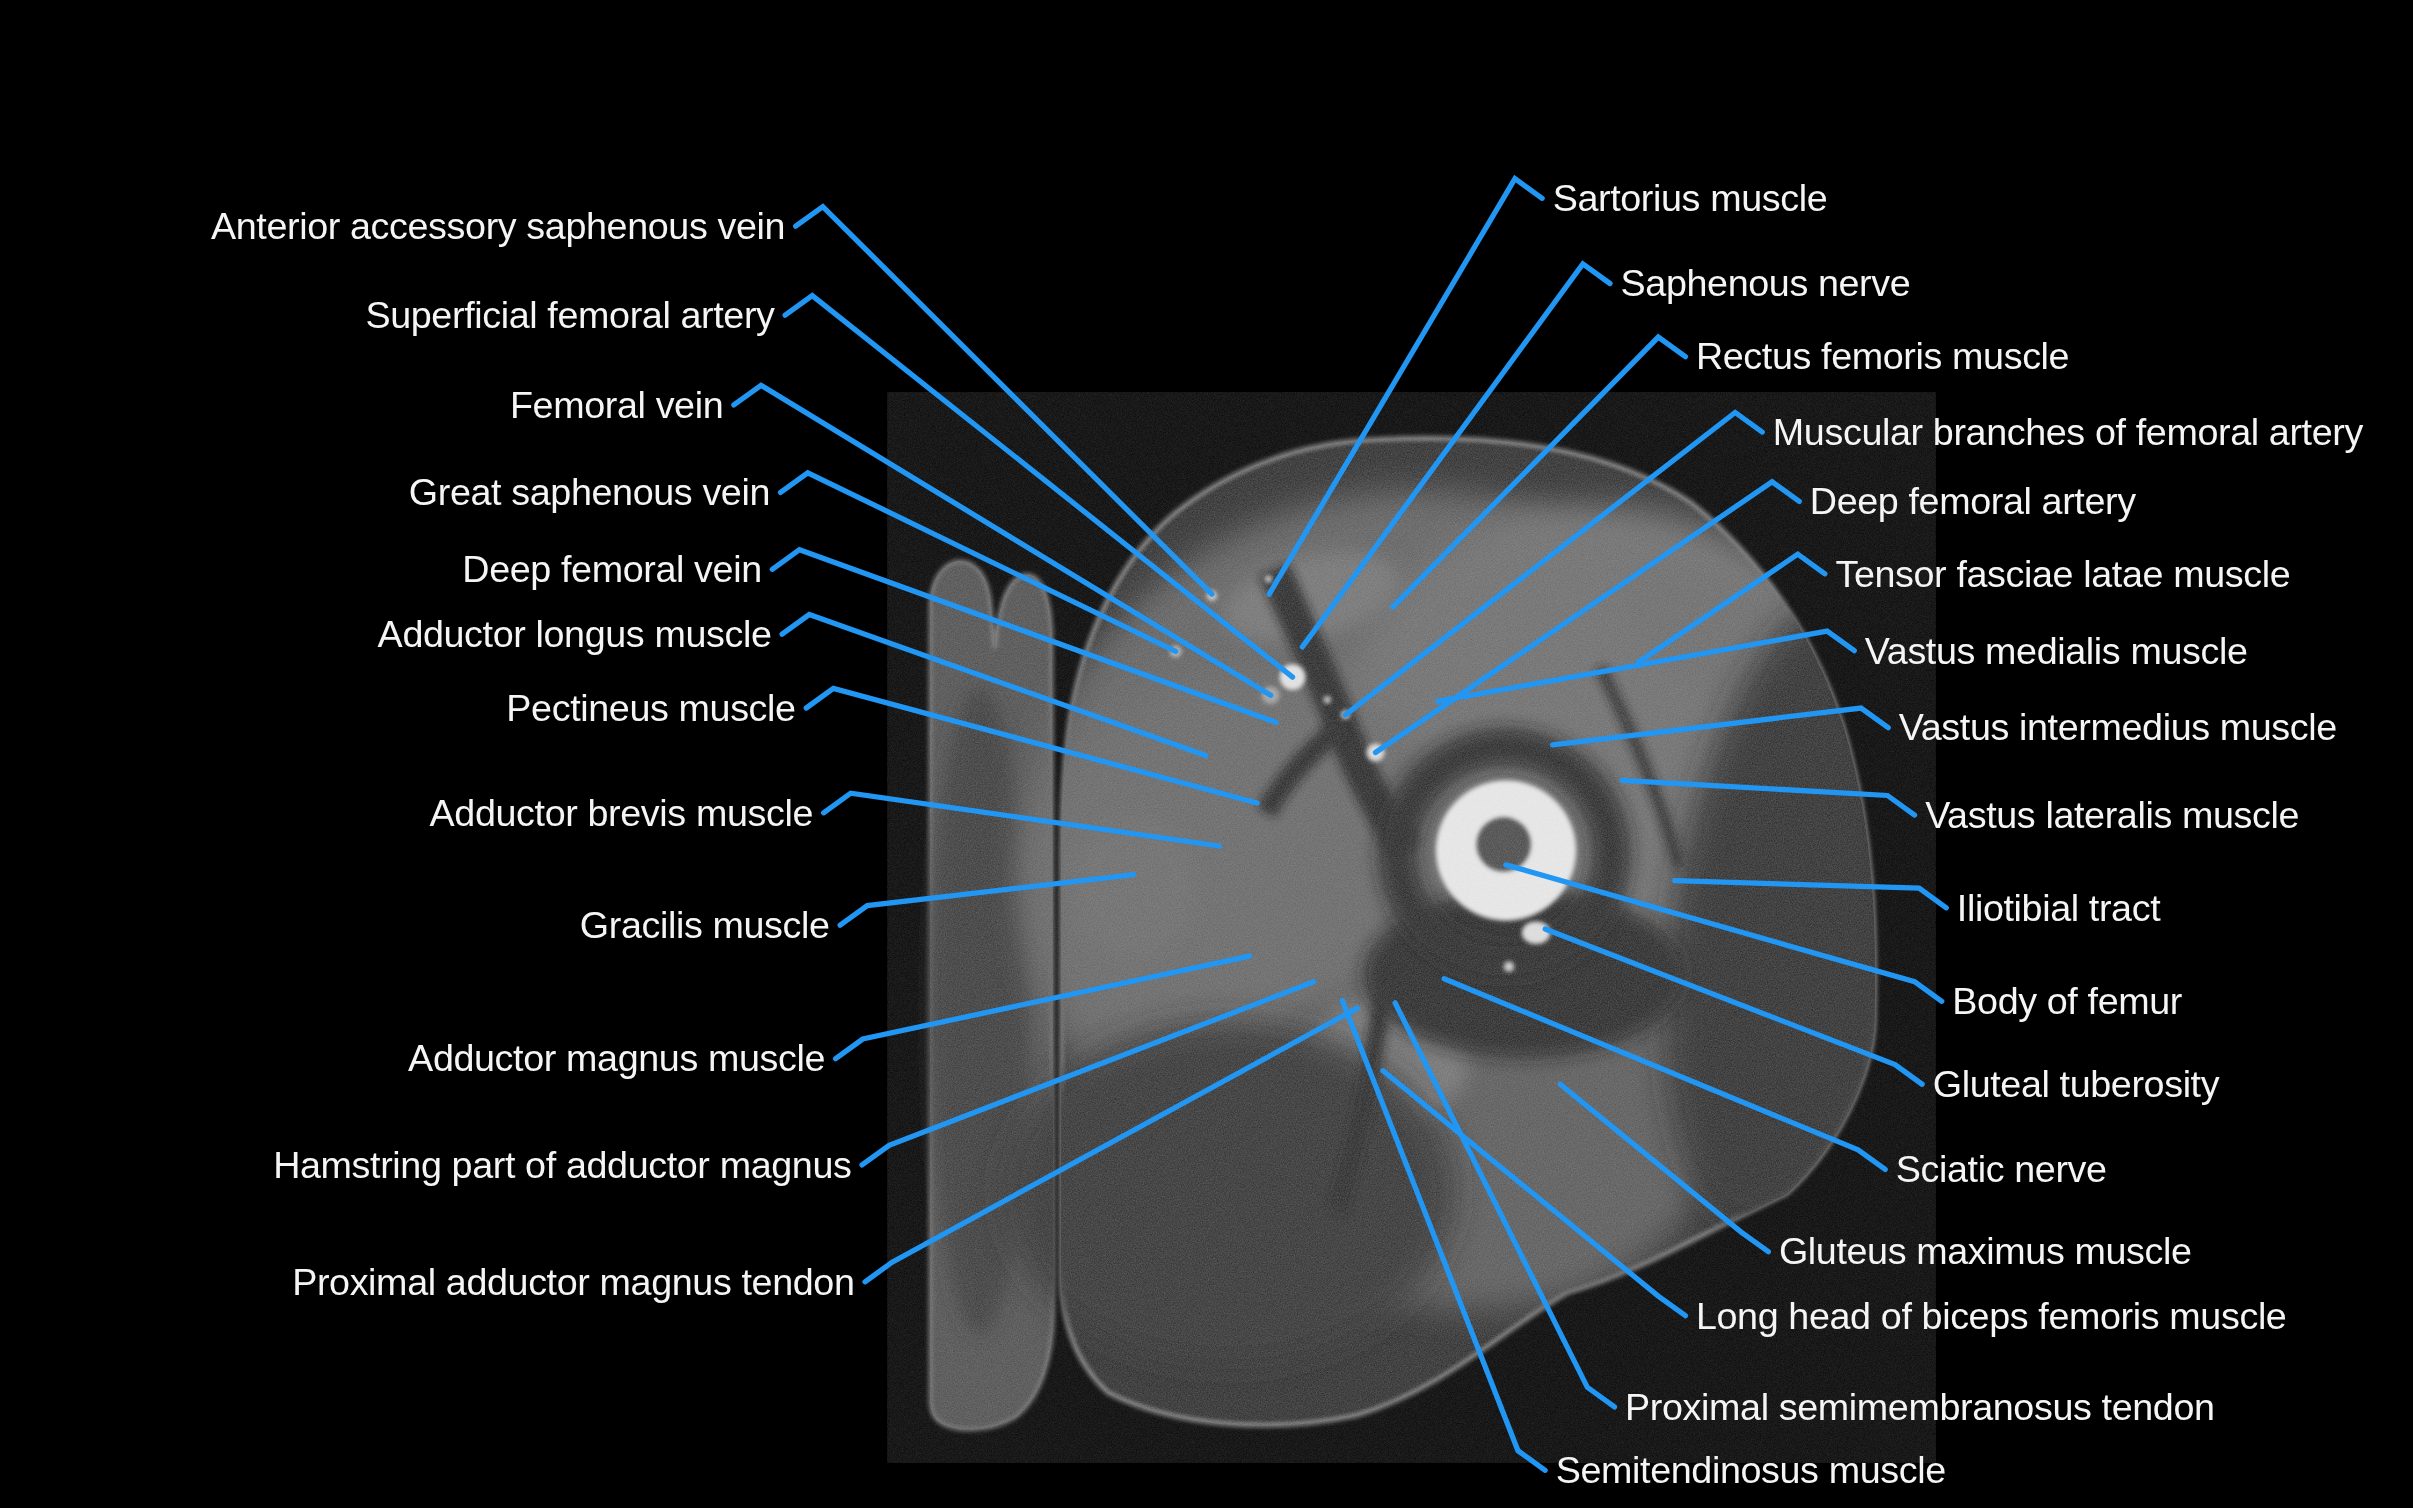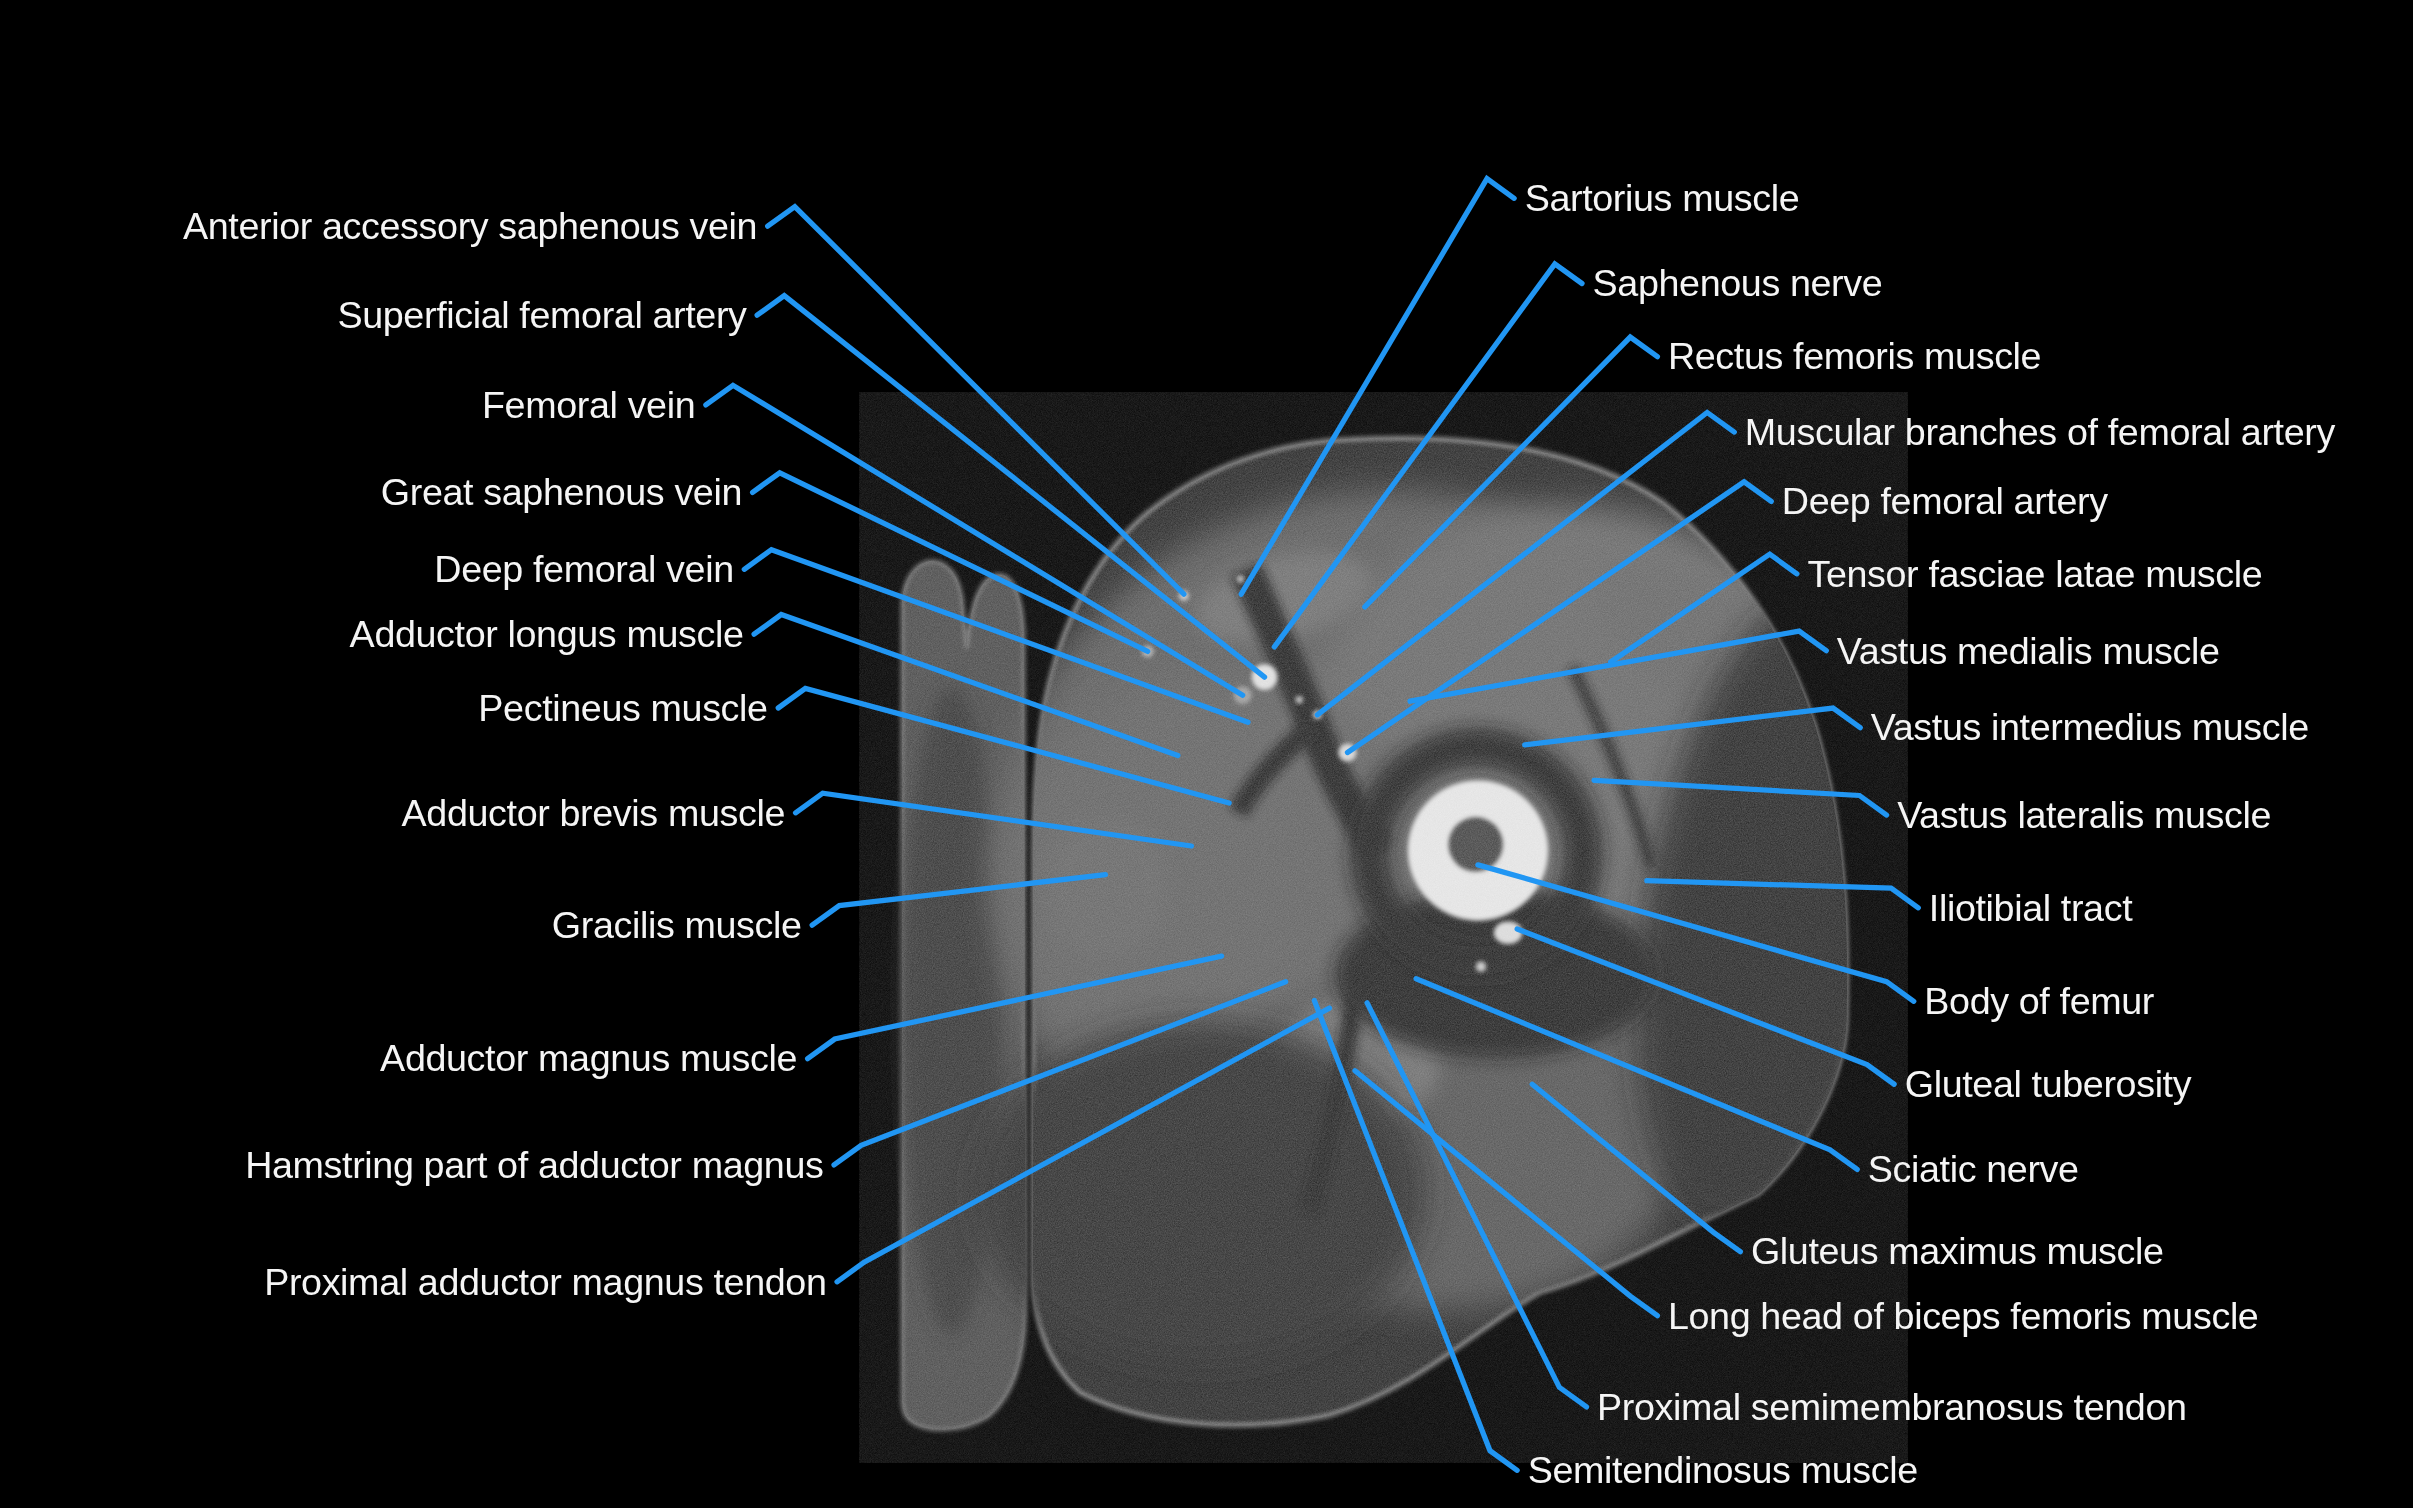--- a/index.html
+++ b/index.html
@@ -1,17 +1,17 @@
 <!DOCTYPE html>
 <html style="font-size:12px"><head>
 <meta charset="utf-8">
 <style>
   html,body{margin:0;padding:0;background:#000;}
   body{width:2413px;height:1508px;overflow:hidden;position:relative;}
-  .stage{position:absolute;inset:0;}
+  .stage{position:absolute;inset:0;padding-left:28px;}
   svg{display:block;}
   .lbl{
     font-family:"Liberation Sans", sans-serif;
     font-size:50px;
     font-weight:400;
     letter-spacing:-0.5px;
     fill:#f5f5f5;
   }
   .leader{
     fill:none;

